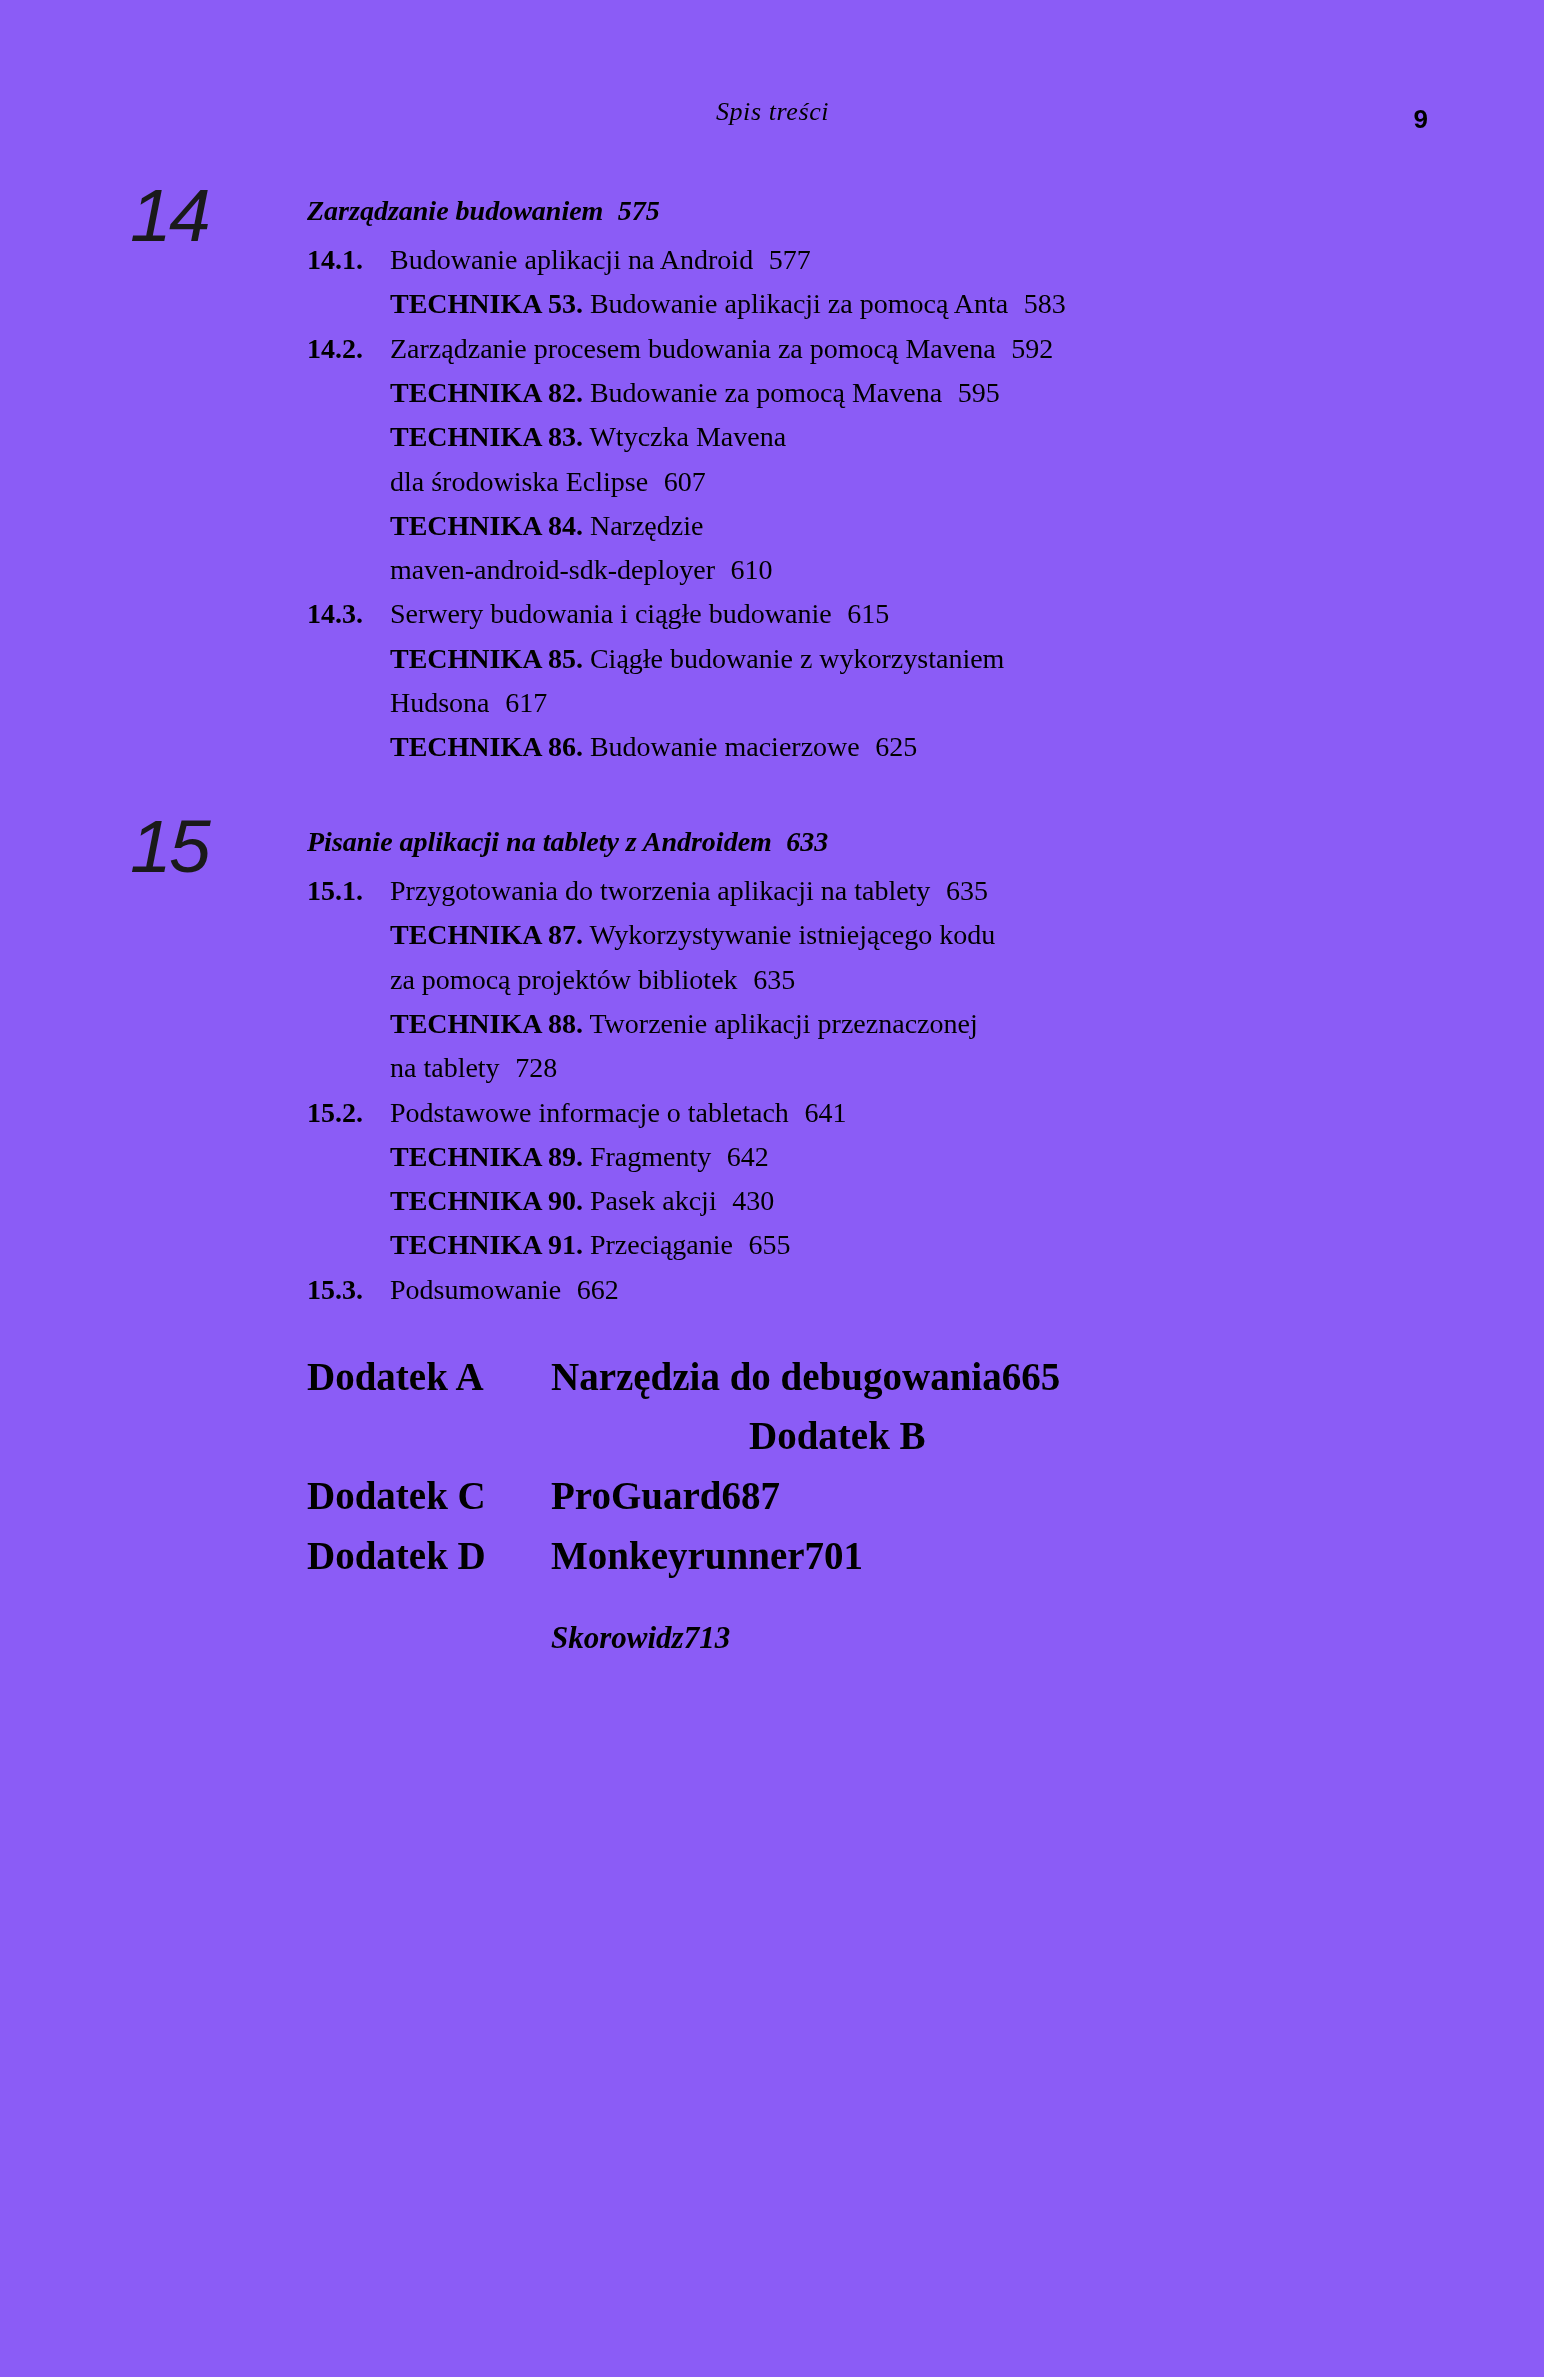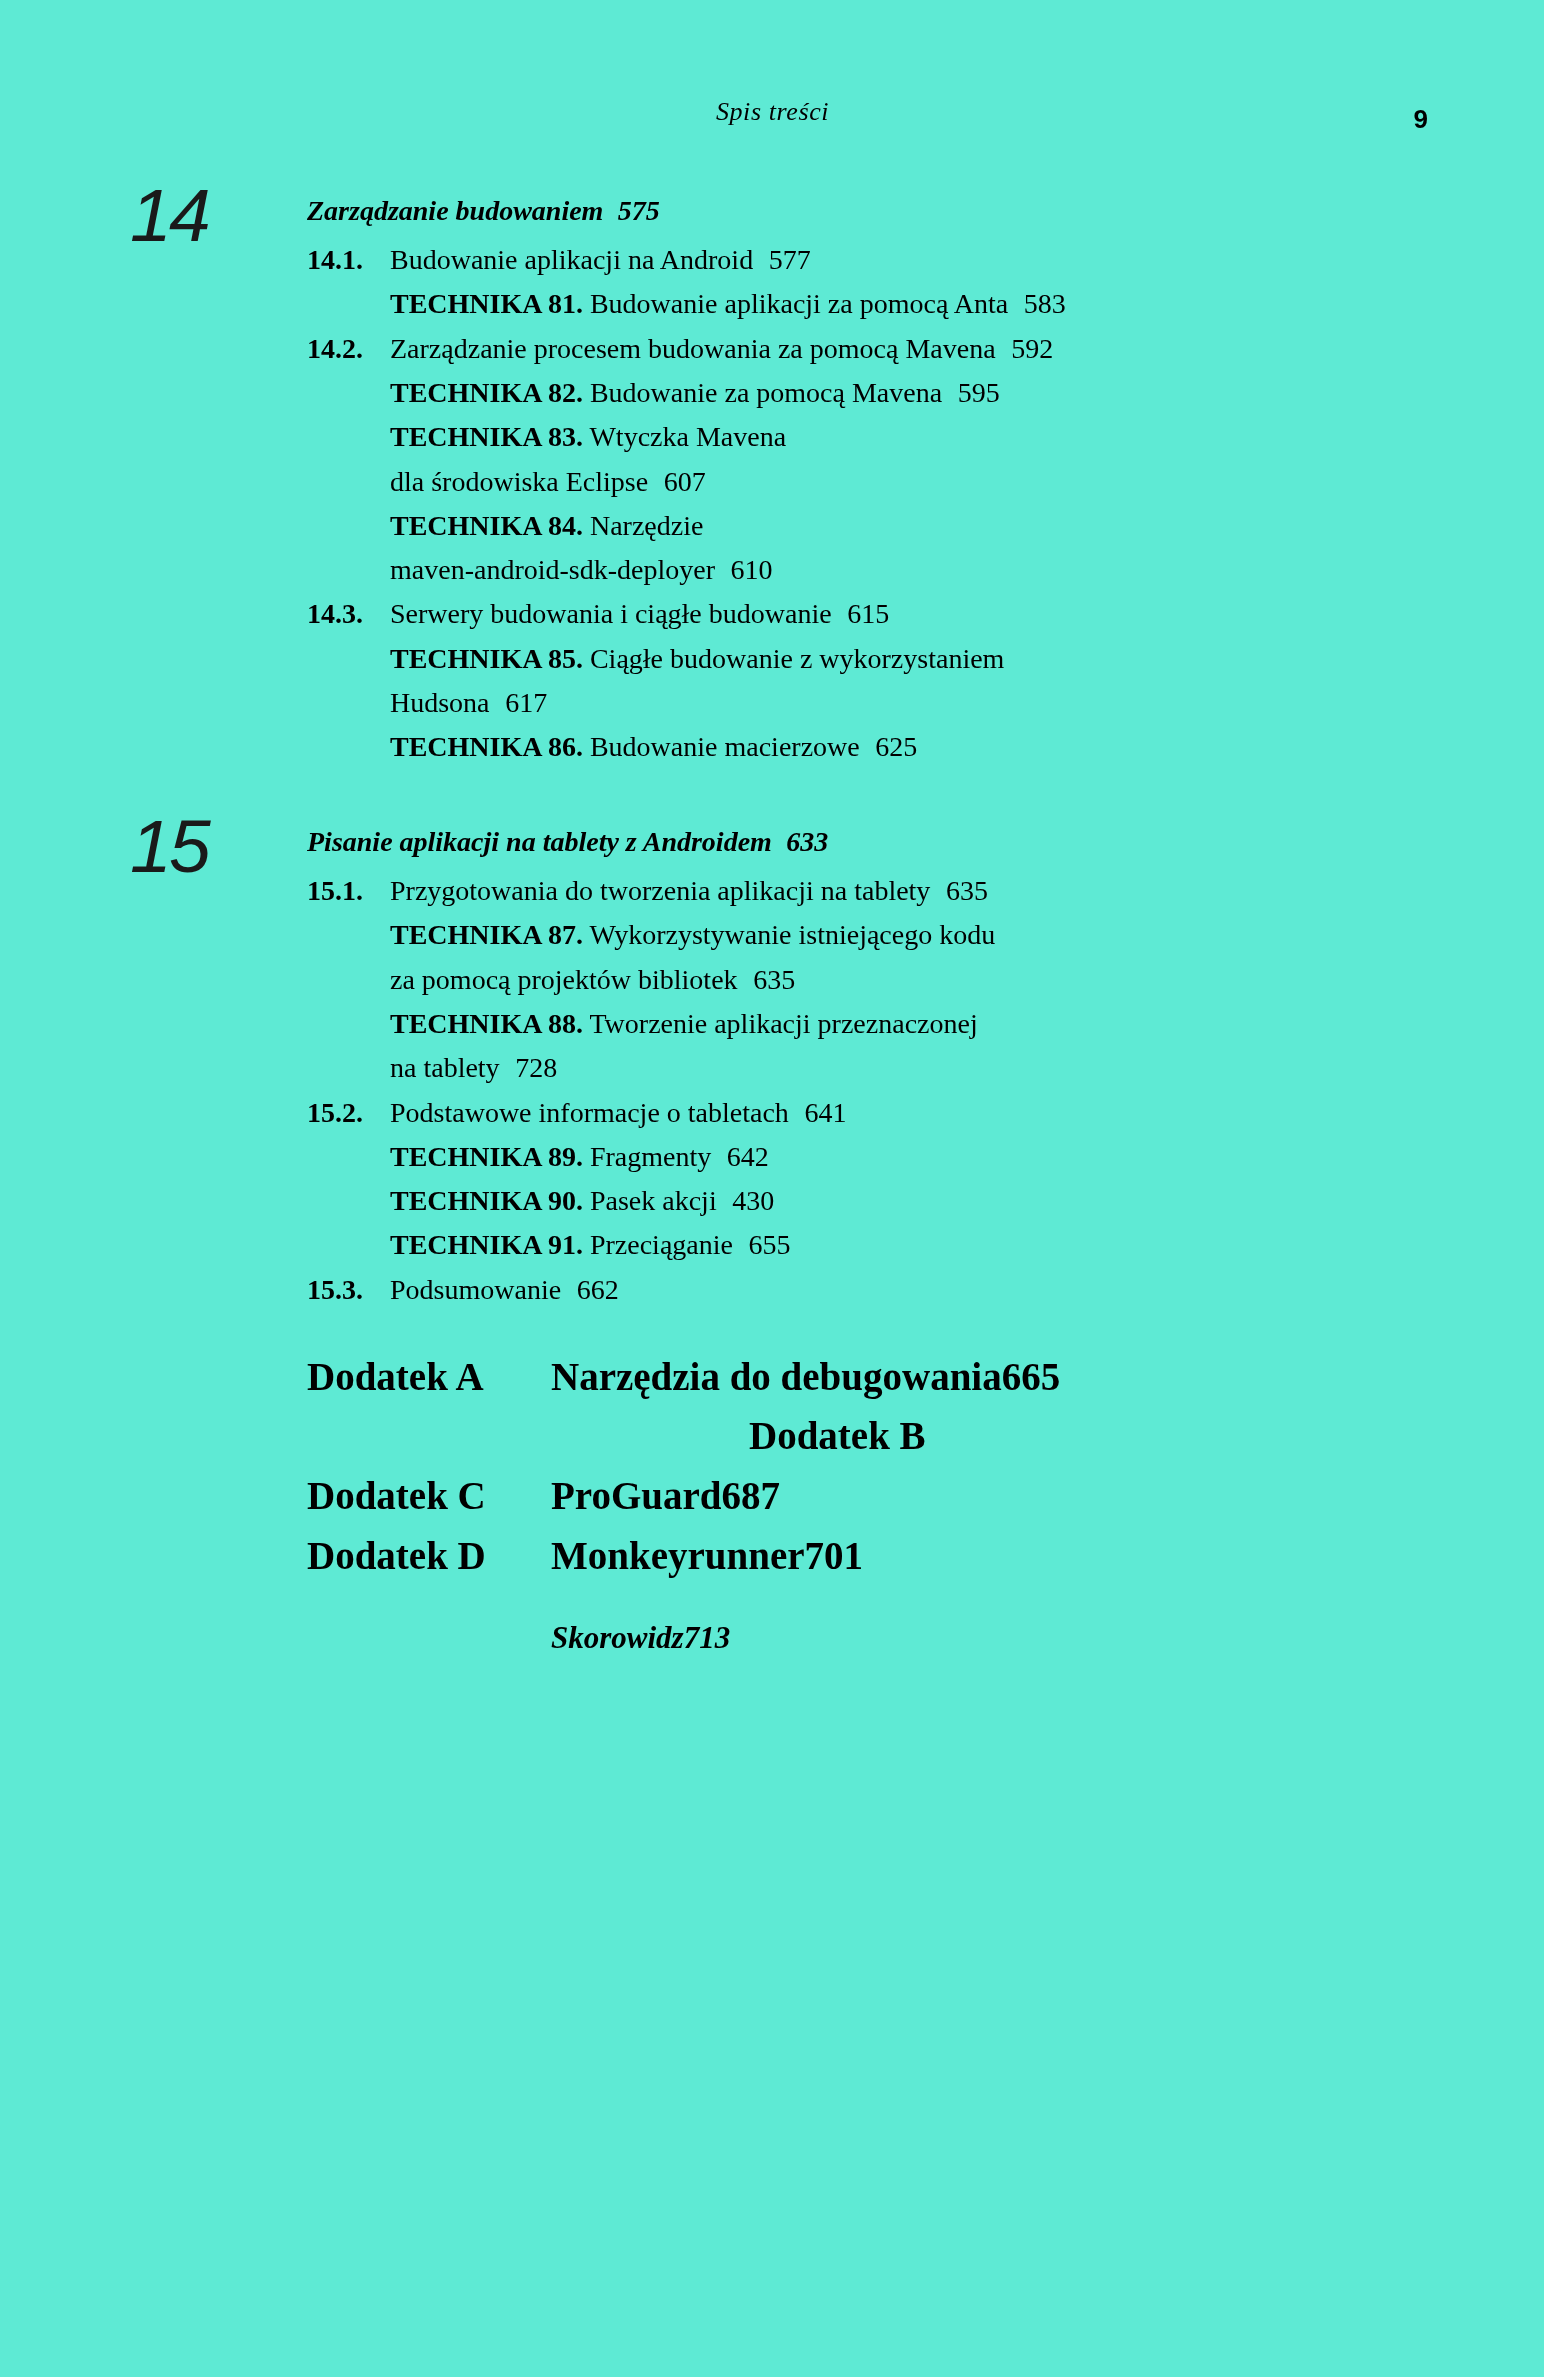--- a/index.html
+++ b/index.html
@@ -11,21 +11,21 @@
     width: 1545px;
     height: 2377px;
     font-family: "Liberation Serif", serif;
     color: #000000;
     position: relative;
     overflow: hidden;
   }
   .page {
     position: absolute;
     inset: 0;
-    background: #5eead4;
+    background: #8b5cf6;
   }
   
   .running-head {
     position: absolute;
     top: 97px;
     left: 0;
     width: 100%;
     text-align: center;
     font-style: italic;
     font-size: 26px;
@@ -167,21 +167,21 @@
         <span>Zarządzanie budowaniem</span><span class="pg">575</span>
       </div>
       <div class="entries">
 
         <div class="entry">
           <span class="num">14.1.</span>
           <span class="txt"><span>Budowanie aplikacji na Android</span><span class="pageno">577</span></span>
         </div>
 
         <div class="entry sub tech">
-          <span class="txt"><span class="tname">TECHNIKA 81.</span> <span>Budowanie aplikacji za pomocą Anta</span><span class="pageno">583</span></span>
+          <span class="txt"><span class="tname">TECHNIKA 53.</span> <span>Budowanie aplikacji za pomocą Anta</span><span class="pageno">583</span></span>
         </div>
 
         <div class="entry">
           <span class="num">14.2.</span>
           <span class="txt"><span>Zarządzanie procesem budowania za pomocą Mavena</span><span class="pageno">592</span></span>
         </div>
 
         <div class="entry sub tech">
           <span class="txt"><span class="tname">TECHNIKA 82.</span> <span>Budowanie za pomocą Mavena</span><span class="pageno">595</span></span>
         </div>

